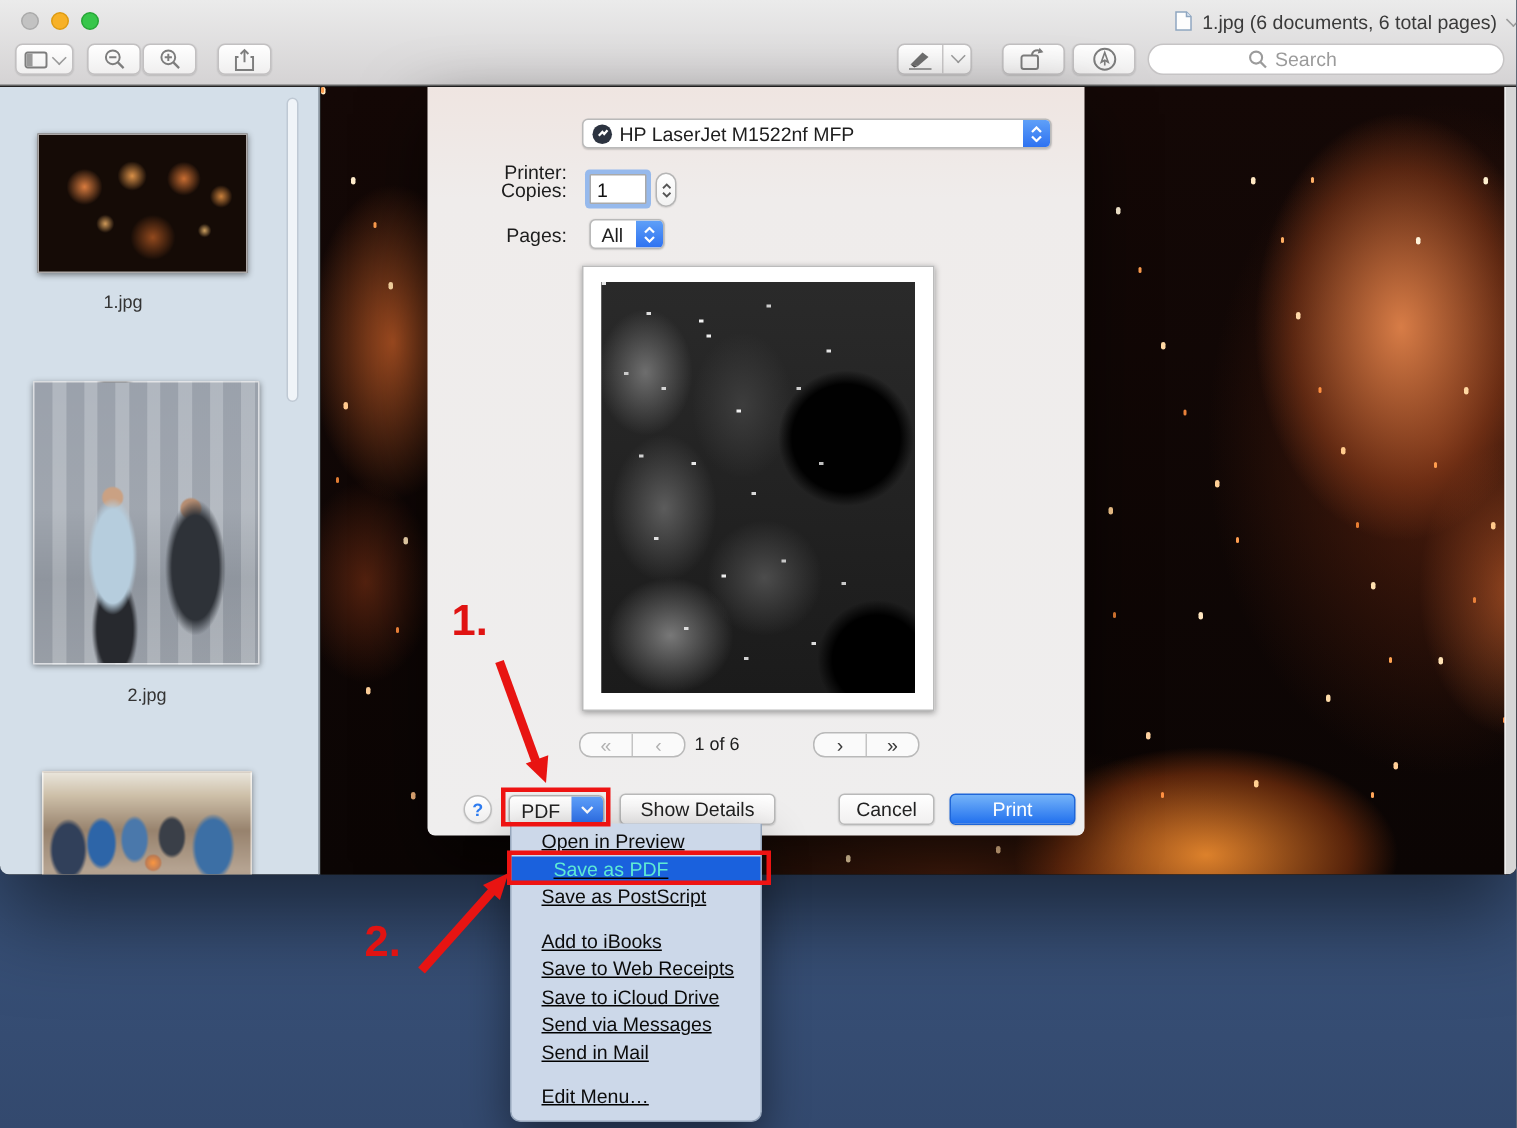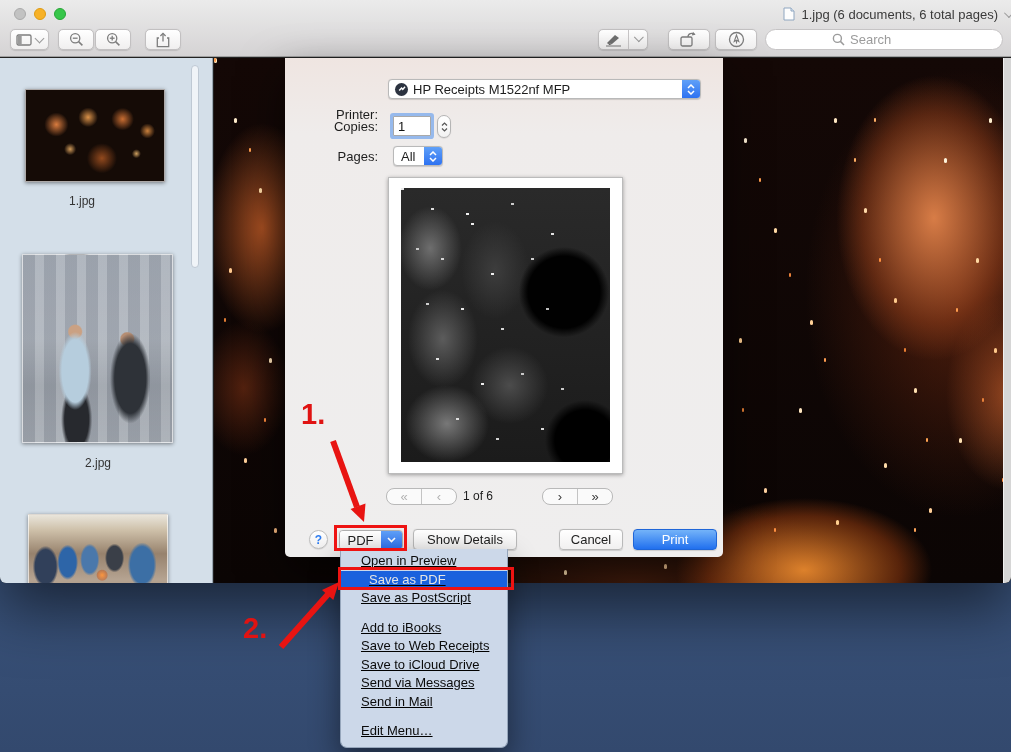--- a/index.html
+++ b/index.html
@@ -213,21 +213,21 @@
     background:linear-gradient(#74b3f9,#2170ee); border:1px solid #1f66d8; color:#fff;
   }
   
   .pdf-menu {
     position:absolute; left:340px; top:549px; width:168px;
     background:#ccd8e9; border:1px solid #96a6bb; border-top:none;
     border-radius:0 0 7px 7px; box-shadow:0 12px 30px rgba(0,0,0,.45);
     padding:3px 0 6px 0; z-index:40;text-decoration:underline;
   }
   .menu-item { height:18.5px; line-height:18.5px; padding-left:20px; font-size:13px; color:#0b0b0b; }
-  .menu-item.hl { background:#1a61dd; color:#e5e5e5;padding-left:28px; }
+  .menu-item.hl { background:#1a61dd; color:#5eead4;padding-left:28px; }
   .menu-sep { height:11px; }
   
   .redbox { position:absolute; border:3px solid #ee1312; z-index:60; pointer-events:none; }
   .anno-num { position:absolute; color:#e01312; font-size:29px; font-weight:bold; z-index:60; pointer-events:none; }
   .anno-svg { position:absolute; left:0; top:0; z-index:60; pointer-events:none; }
 </style>
 </head>
 <body>
 
 <div class="window">
@@ -356,21 +356,21 @@
     </div>
 
     <div class="dialog">
       <div class="dlabel" style="top:24px;margin-top:25px;">Printer:</div>
       <div class="popup" style="left:103px;top:21px;width:313px;padding-right:20px;">
         <span class="printer-ico">
           <svg width="8" height="8">
               <path d="M1.2 5.5 L3.6 3 L4.8 4.4 L7 1.8" fill="none" stroke="#fff" stroke-width="1.5"></path>
             </svg>
         </span>
-        <span>HP Receipts M1522nf MFP</span>
+        <span>HP LaserJet M1522nf MFP</span>
         <span class="cap">
           <svg width="8" height="5">
               <path d="M1 4 L4 1 L7 4" fill="none" stroke="#fff" stroke-width="1.5"></path>
             </svg>
           <svg width="8" height="5">
               <path d="M1 1 L4 4 L7 1" fill="none" stroke="#fff" stroke-width="1.5"></path>
             </svg>
         </span>
       </div>
 

